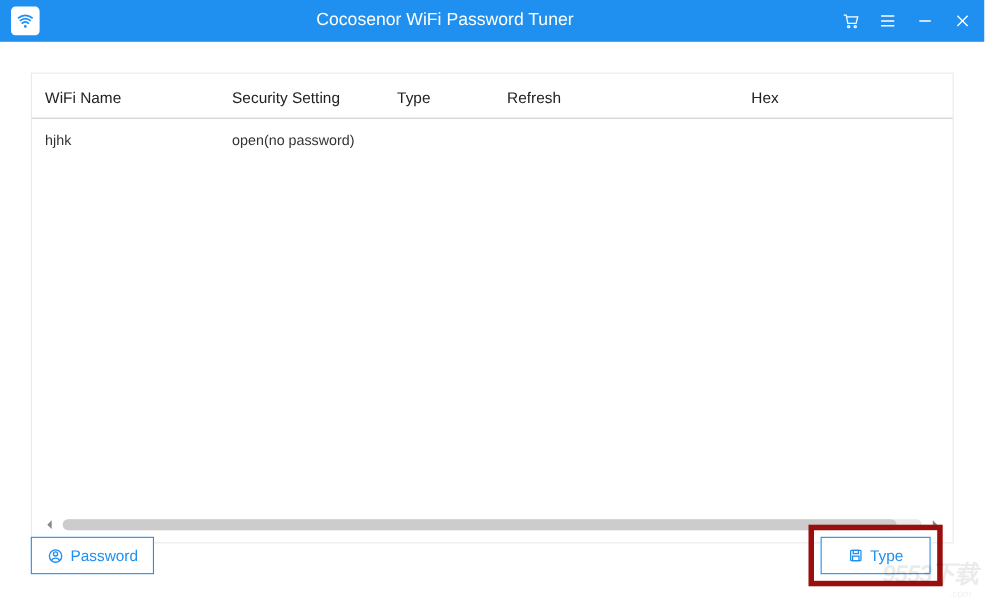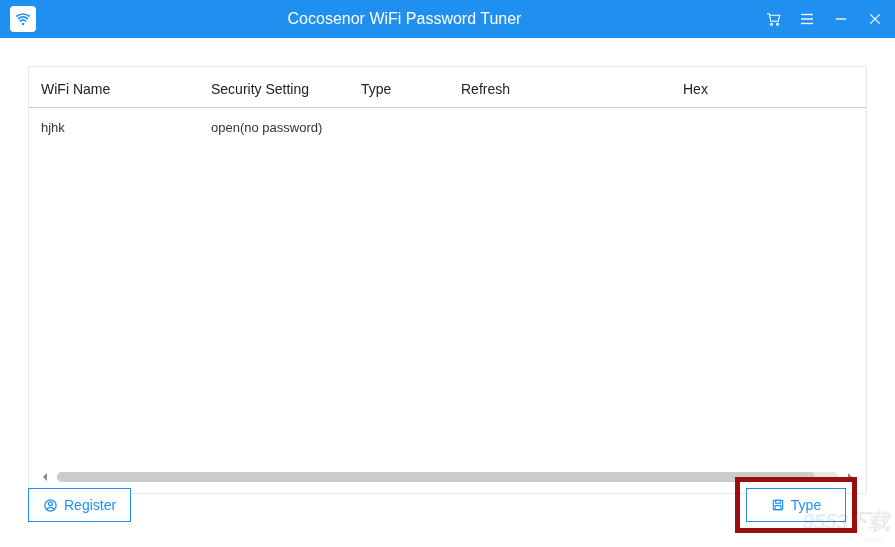--- a/index.html
+++ b/index.html
@@ -116,21 +116,21 @@
   </div>
 </div>
 
 <div class="footer">
   <div class="btn btn-register">
     <svg width="15" height="15" viewBox="0 0 24 24" fill="none" stroke="#2090f0" stroke-width="2">
         <circle cx="12" cy="12" r="9"></circle>
         <circle cx="12" cy="9" r="3"></circle>
         <path d="M6 19c1-3 4-4 6-4s5 1 6 4"></path>
       </svg>
-    <span>Register</span>
+    <span>Password</span>
   </div>
   <div class="spacer"></div>
   <div class="save-highlight">
     <div class="btn btn-save">
       <svg width="14" height="14" viewBox="0 0 24 24" fill="none" stroke="#2090f0" stroke-width="2">
           <rect x="4" y="4" width="16" height="16" rx="1"></rect>
           <rect x="8" y="4" width="8" height="5"></rect>
           <rect x="7" y="13" width="10" height="7"></rect>
         </svg>
       <span>Type</span>

